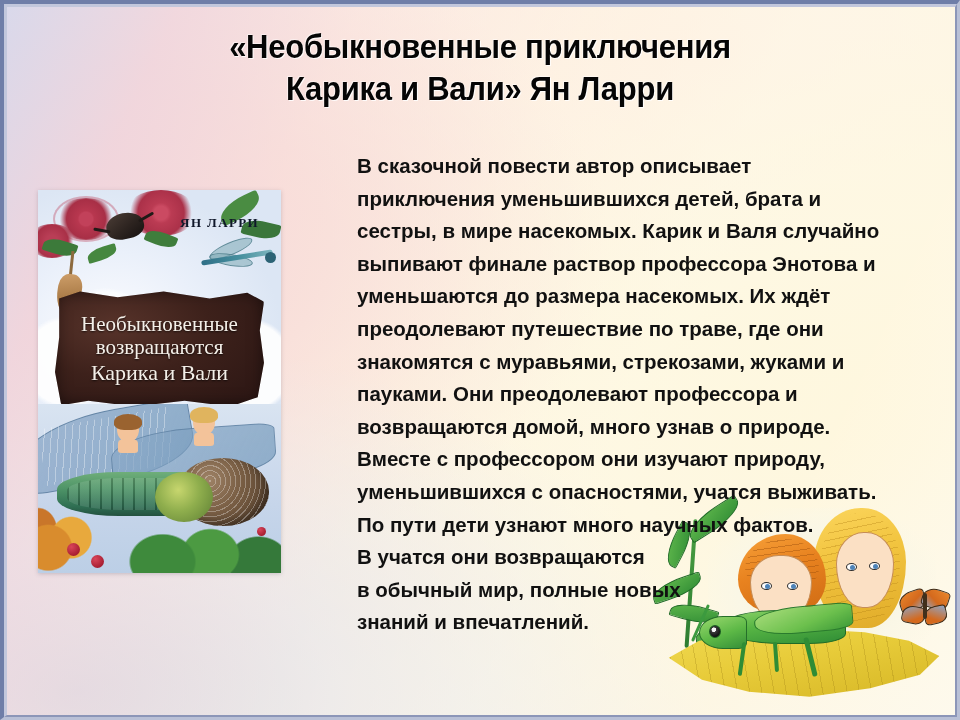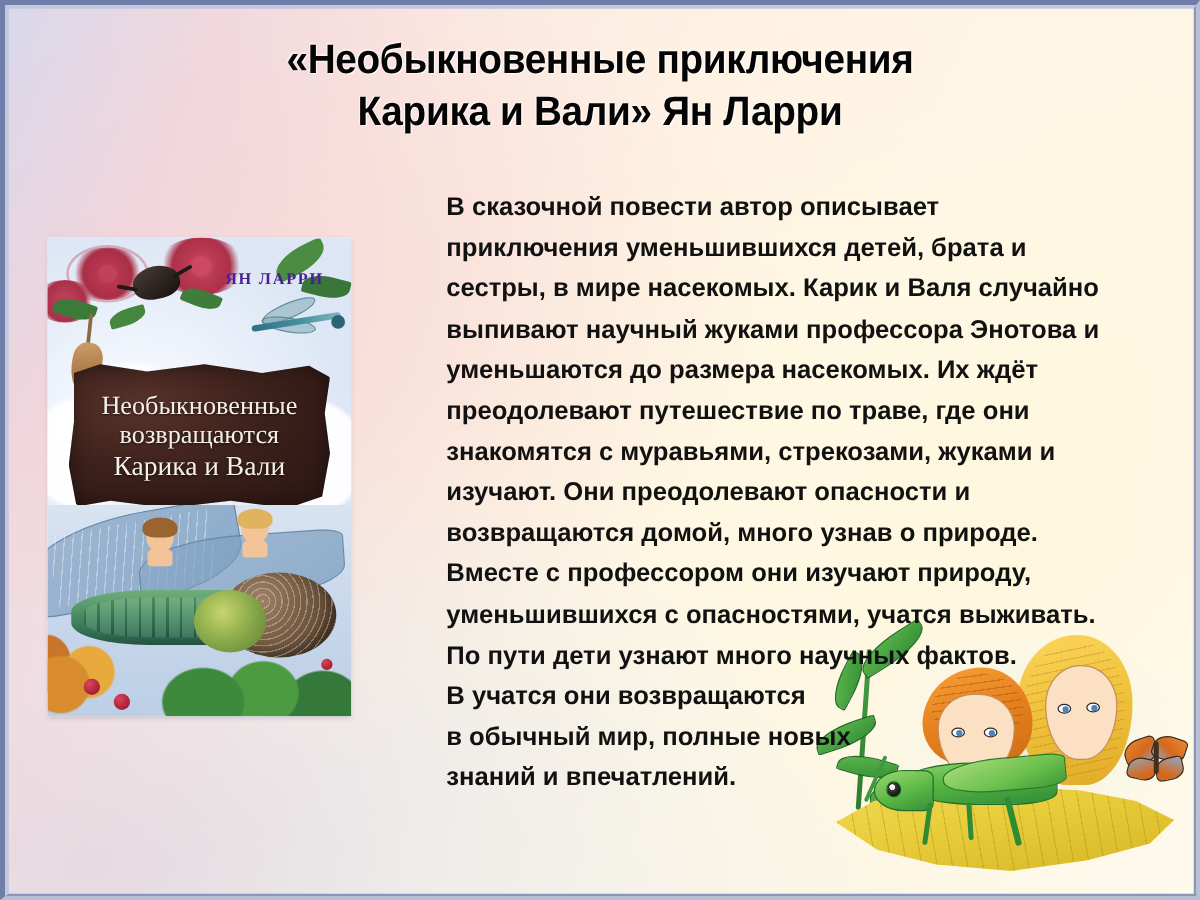--- a/index.html
+++ b/index.html
@@ -142,21 +142,21 @@
   }
   .plaque span {
     display:block; color:#f4efe8; font-family:"Liberation Serif", serif;
     text-align:center; line-height:1.12; text-shadow:0 1px 2px rgba(0,0,0,.7);
   }
   .pl1 { font-size:21px; }
   .pl2 { font-size:21px; }
   .pl3 { font-size:22px; margin-top:1px; }
   .bk-author {
     position:absolute; right:9%; top:6.5%;
-    color:#4c1d95; font-family:"Liberation Serif", serif; font-weight:bold;
+    color:#0f172a; font-family:"Liberation Serif", serif; font-weight:bold;
     font-size:13px; letter-spacing:1.4px; z-index:4;
   }
   
   .scene {
     position:absolute; left:0; bottom:0; width:100%; height:44%;
     background:linear-gradient(180deg,#d9e4f1 0%,#cfdcee 30%,#c6d5ea 60%,#bccfe6 100%);
     overflow:hidden;
   }
   .wing-big {
     position:absolute; left:-8%; top:4%; width:72%; height:42%;
@@ -382,25 +382,25 @@
       <div class="berry b1"></div>
       <div class="berry b2"></div>
       <div class="berry b3"></div>
     </div>
   </div>
 
   <div id="bodytext">
     <span class="ln">В сказочной повести автор описывает</span>
     <span class="ln">приключения уменьшившихся детей, брата и</span>
     <span class="ln">сестры, в мире насекомых. Карик и Валя случайно</span>
-    <span class="ln">выпивают научный жуками профессора Энотова и</span>
+    <span class="ln">выпивают финале раствор профессора Энотова и</span>
     <span class="ln">уменьшаются до размера насекомых. Их ждёт</span>
     <span class="ln">преодолевают путешествие по траве, где они</span>
     <span class="ln">знакомятся с муравьями, стрекозами, жуками и</span>
-    <span class="ln">изучают. Они преодолевают опасности и</span>
+    <span class="ln">пауками. Они преодолевают профессора и</span>
     <span class="ln">возвращаются домой, много узнав о природе.</span>
     <span class="ln">Вместе с профессором они изучают природу,</span>
     <span class="ln">уменьшившихся с опасностями, учатся выживать.</span>
     <span class="ln">По пути дети узнают много научных фактов.</span>
     <span class="ln">В учатся они возвращаются</span>
     <span class="ln">в обычный мир, полные новых</span>
     <span class="ln">знаний и впечатлений.</span>
   </div>
 
   <div id="illus">

